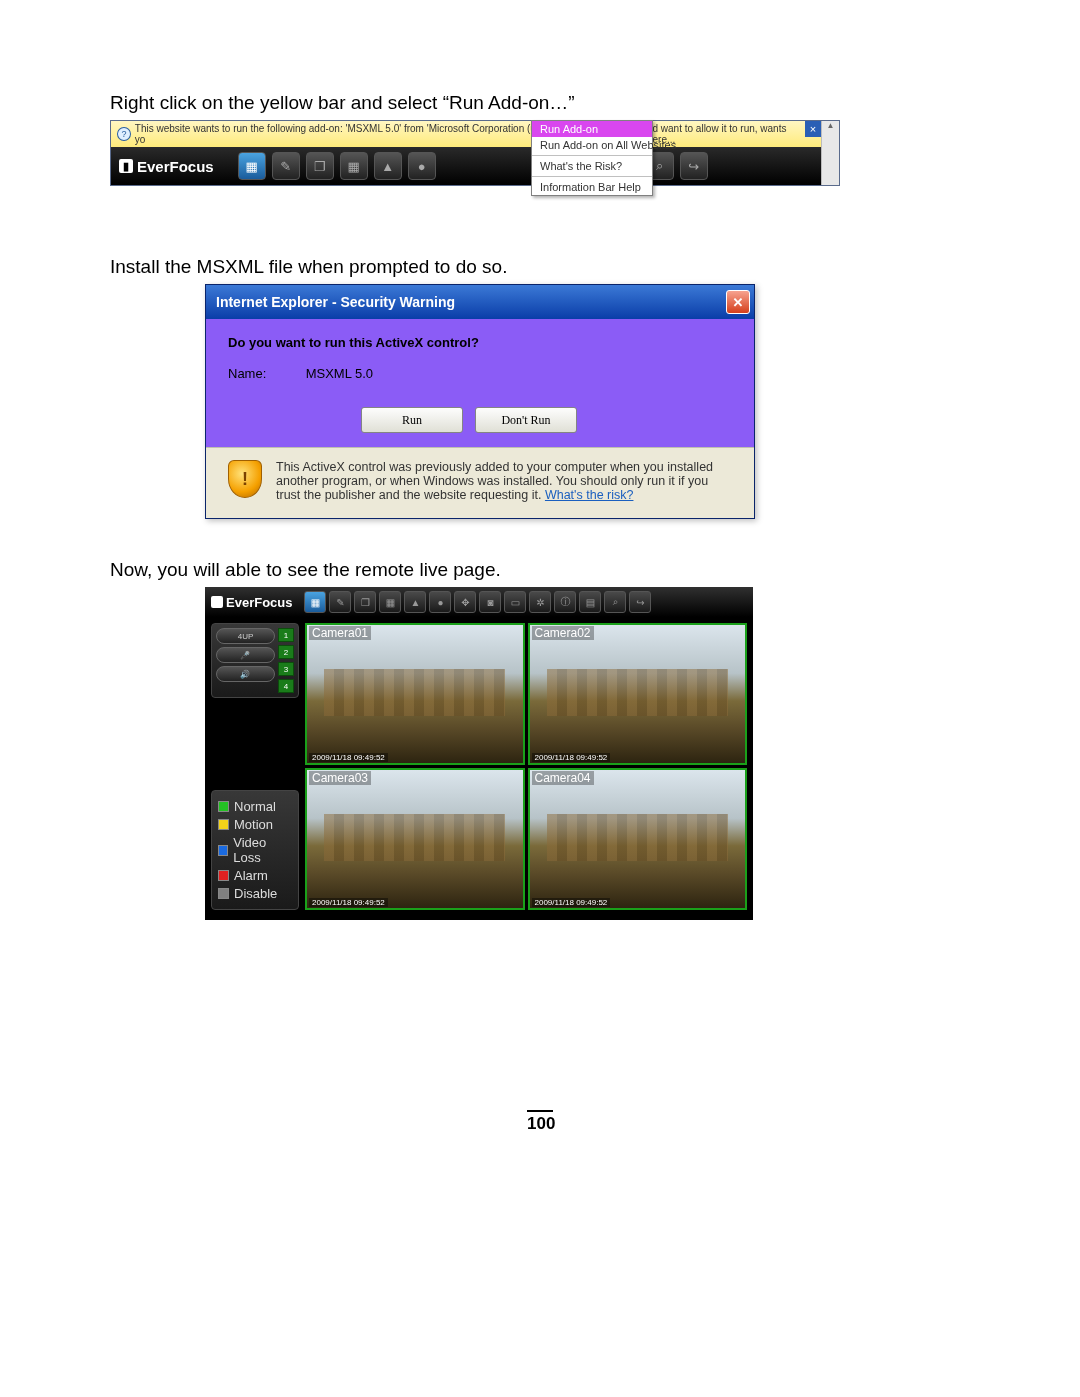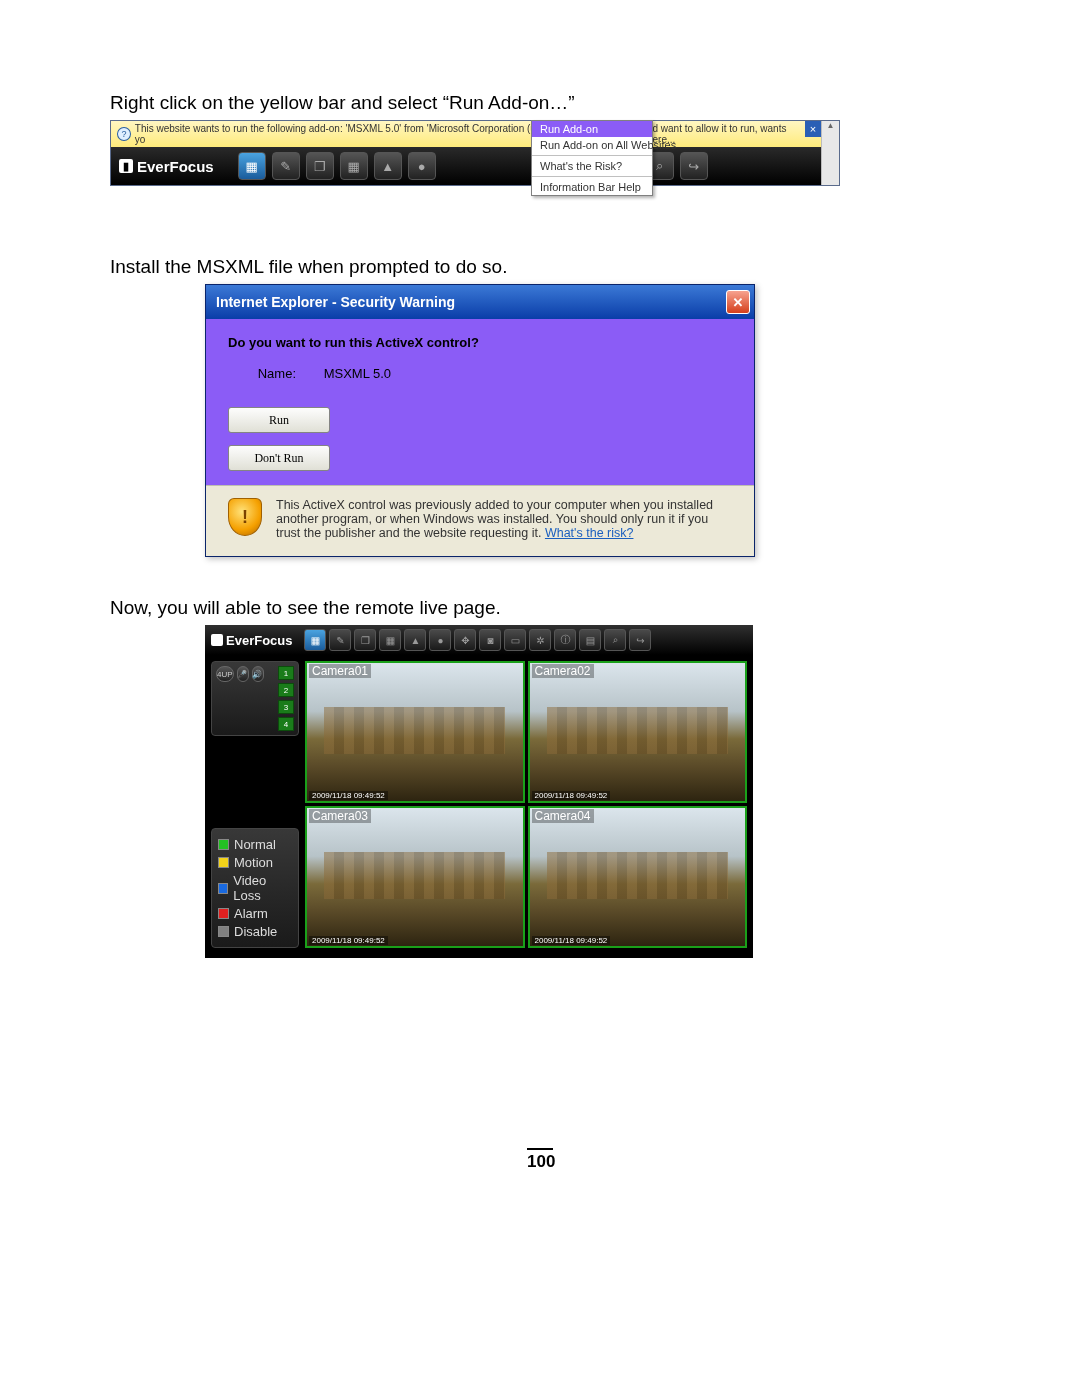--- a/index.html
+++ b/index.html
@@ -52,21 +52,21 @@
     left: 420px;
     top: -1px;
     background: #fff;
     border: 1px solid #808080;
     font-size: 11px;
     box-shadow: 2px 2px 3px rgba(0,0,0,0.3);
     z-index: 5;
     width: 120px;
   }
   .context-menu div { padding: 2px 10px 2px 8px; white-space: nowrap; }
-  .context-menu .hl { background: #8b5cf6; color: #fff; }
+  .context-menu .hl { background: #d946ef; color: #fff; }
   .context-menu .sep { border-top: 1px solid #c0c0c0; margin: 2px 0; padding:0; height:0; }
   .dark-toolbar {
     background: linear-gradient(#2a2a2a, #000);
     height: 38px;
     display: flex;
     align-items: center;
     gap: 6px;
     padding: 0 8px;
     position: relative;
   }
@@ -115,25 +115,24 @@
   .titlebar .xbtn {
     width: 22px; height: 22px;
     background: linear-gradient(#f7a28f,#d43f1c);
     border:1px solid #fff; border-radius:3px;
     display:flex; align-items:center; justify-content:center;
     color:#fff; font-weight:bold; font-size:13px;
   }
   .dialog-body { padding: 16px 22px 0 22px; font-size: 13px; color:#000; }
   .dialog-body .q { font-weight: bold; margin-bottom: 16px; }
   .dialog-body .row { margin: 4px 0; }
-  .dialog-body .lbl { display:inline-block; width:68px; text-align:right; margin-right:24px; }
+  .dialog-body .lbl { display:inline-block; width:68px; margin-right:6px; }
   .dialog-buttons {
     display:flex; justify-content:center; gap:12px;
     padding: 22px 22px 14px 0;
-    flex-direction: column;
   }
   .winbtn {
     width: 100px; height: 24px;
     background: linear-gradient(#fdfdfd,#e0e0d6);
     border:1px solid #848484; border-radius:3px;
     font-size:12px; font-family:Tahoma;
     display:flex; align-items:center; justify-content:center;
   }
   .dialog-footer {
     border-top: 1px solid #bfbfb0;
@@ -172,21 +171,21 @@
     display:inline-flex; align-items:center; justify-content:center;
   }
   .la-btn.blue { background:linear-gradient(#4aa3e0,#1a5c9c); color:#fff; }
   .la-body { display:flex; gap:6px; padding:6px; }
   .la-side { width:88px; display:flex; flex-direction:column; gap:10px; }
   .ctrl-panel {
     background:linear-gradient(#383838,#1a1a1a);
     border:1px solid #444; border-radius:4px; padding:4px;
     display:flex; gap:3px;
   }
-  .ctrl-left { flex:1; display:flex; flex-direction:row; gap:3px; }
+  .ctrl-left { flex:1; display:flex; flex-direction:column; gap:3px; }
   .pill {
     background:linear-gradient(#555,#222); border:1px solid #666;
     border-radius:9px; height:14px; color:#ccc; font-size:8px;
     display:flex; align-items:center; justify-content:center;
   }
   .num-col { display:flex; flex-direction:column; gap:3px; }
   .num {
     width:14px; height:12px; background:#1a7c1a; color:#fff;
     border:1px solid #0c4c0c; font-size:8px;
     display:flex; align-items:center; justify-content:center;

